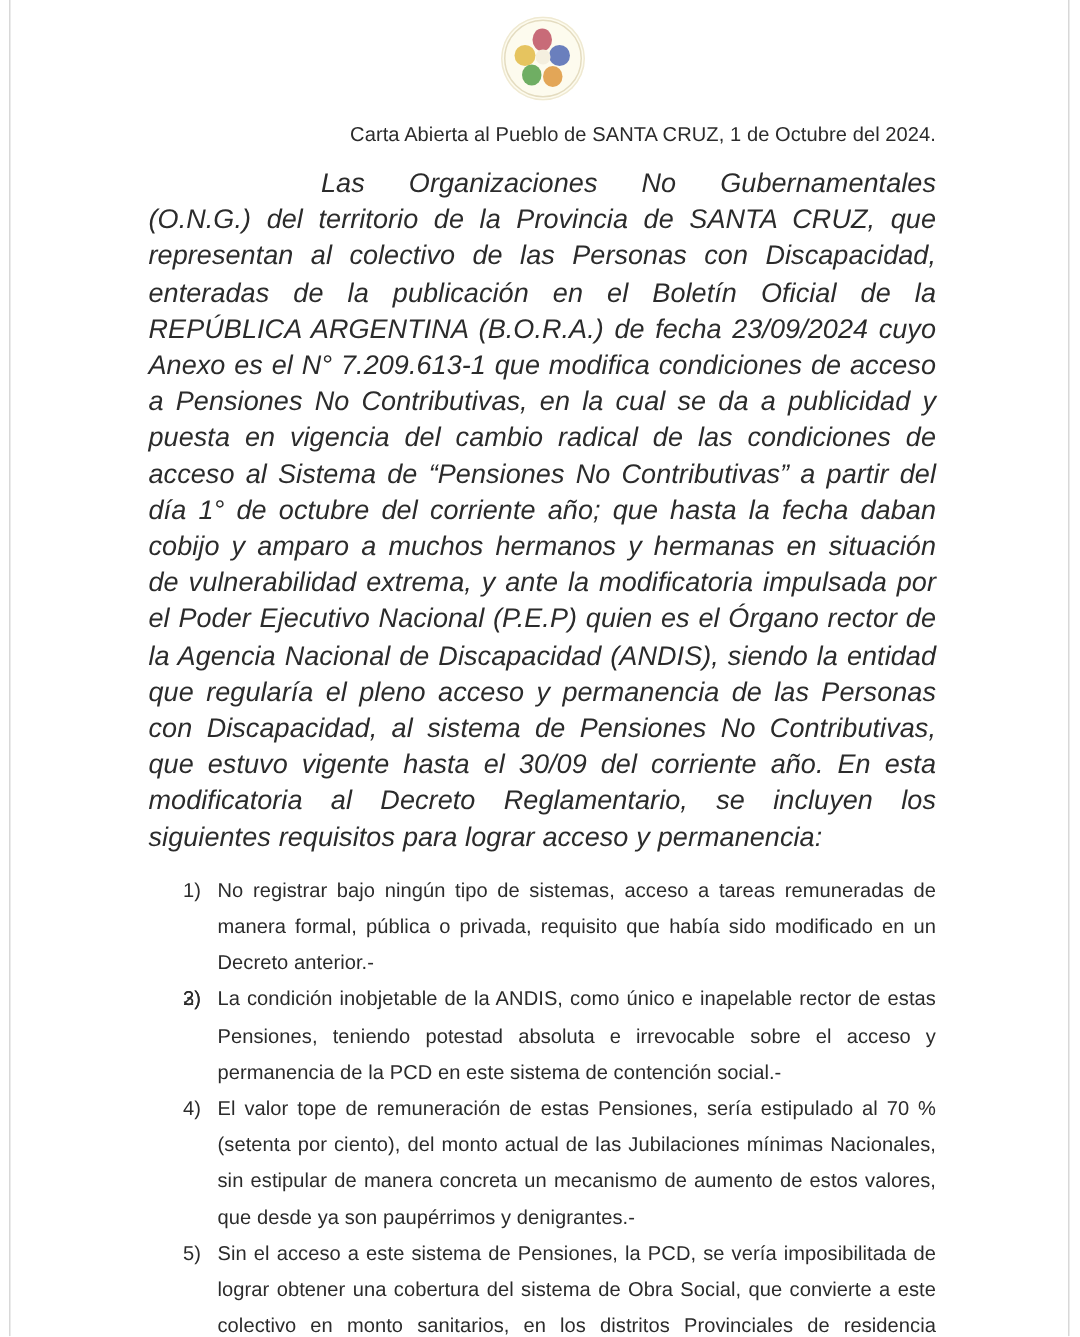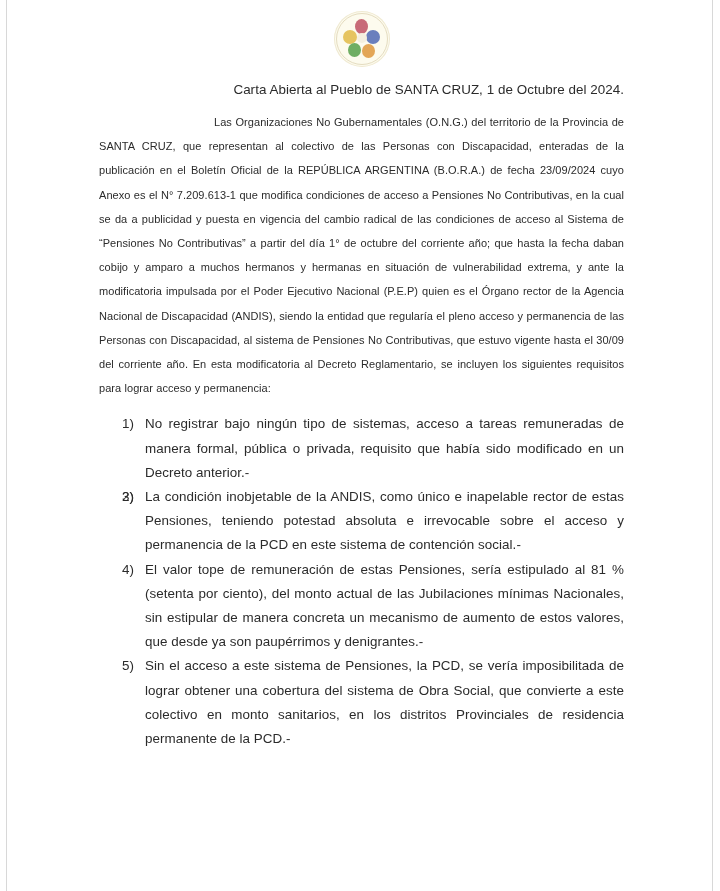--- a/index.html
+++ b/index.html
@@ -76,27 +76,28 @@
     font-size: 13.4px;
     line-height: 19px;
     color: #2b2b2b;
     text-align: right;
     font-weight: normal;
     letter-spacing: 0.05px;
   }
   p.body-par {
     margin: 0;
     padding-top: 11px;
-    font-size: 11px;
+    font-size: 18px;
     line-height: 24.2px;
     color: #2b2b2b;
     text-align: justify;
     text-indent: 115px;
     letter-spacing: 0.05px;
     word-spacing: 0.2px;
+    font-style: italic;
   }
   ol.req-list {
     margin: 12px 0 0 0;
     padding: 0;
     list-style: none;
   }
   ol.req-list li {
     position: relative;
     padding-left: 46px;
     margin-bottom: 0px;
@@ -147,21 +148,21 @@
       <li>
         <span class="num">1)</span><span>No registrar bajo ningún tipo de sistemas, acceso a tareas remuneradas de manera formal, pública o privada, requisito que había sido modificado en un Decreto anterior.-</span>
       </li>
       <li>
         <span class="num">2)</span>
       </li>
       <li>
         <span class="num">3)</span><span> La condición inobjetable de la ANDIS, como único e inapelable rector de estas Pensiones, teniendo potestad absoluta e irrevocable sobre el acceso y permanencia de la PCD en este sistema de contención social.-</span>
       </li>
       <li>
-        <span class="num">4)</span><span> El valor tope de remuneración de estas Pensiones, sería estipulado al 81 % (setenta por ciento), del monto actual de las Jubilaciones mínimas Nacionales, sin estipular de manera concreta un mecanismo de aumento de estos valores, que desde ya son paupérrimos y denigrantes.-</span>
+        <span class="num">4)</span><span> El valor tope de remuneración de estas Pensiones, sería estipulado al 70 % (setenta por ciento), del monto actual de las Jubilaciones mínimas Nacionales, sin estipular de manera concreta un mecanismo de aumento de estos valores, que desde ya son paupérrimos y denigrantes.-</span>
       </li>
       <li>
         <span class="num">5)</span><span> Sin el acceso a este sistema de Pensiones, la PCD, se vería imposibilitada de lograr obtener una cobertura del sistema de Obra Social, que convierte a este colectivo en monto sanitarios, en los distritos Provinciales de residencia permanente de la PCD.-</span>
       </li>
     </ol>
 
   </div>
 </div>
 
 </body></html>

